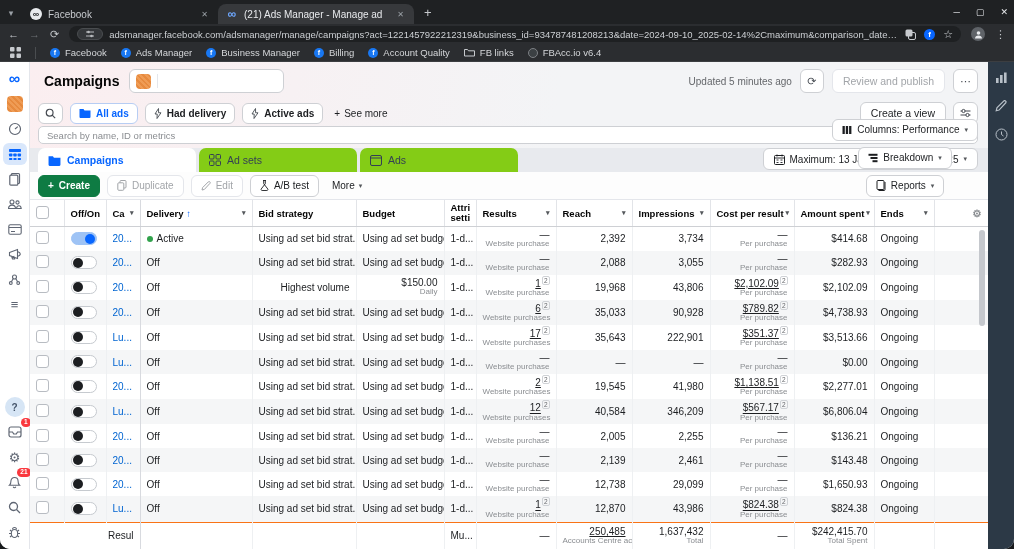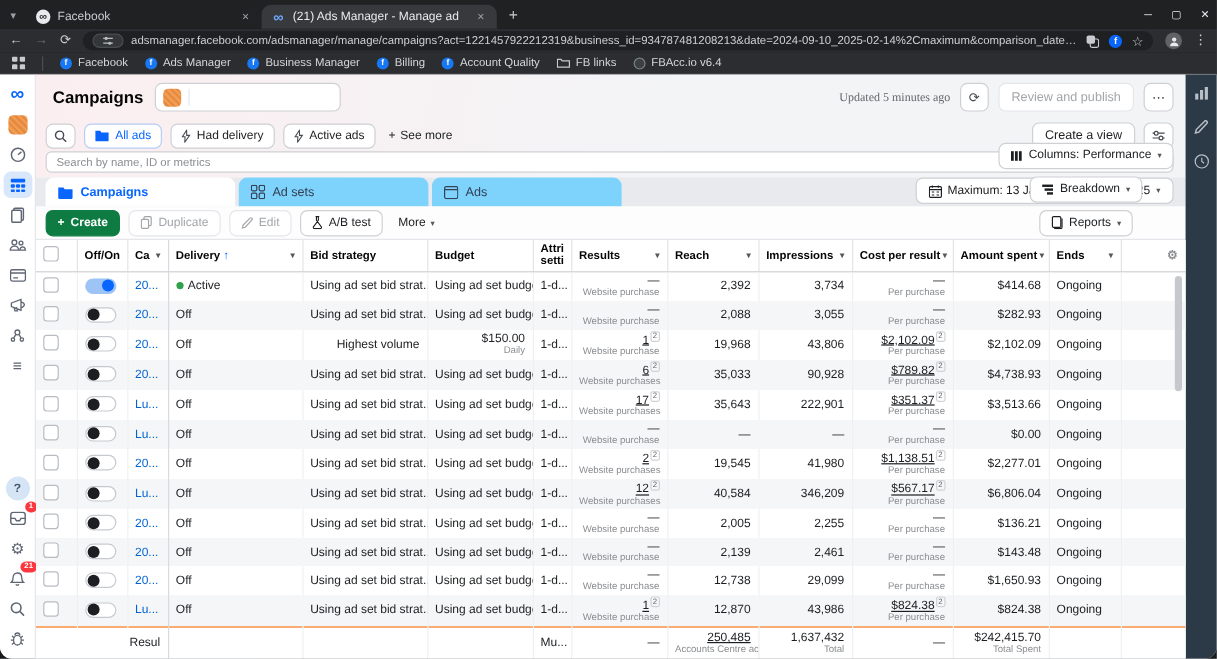--- a/index.html
+++ b/index.html
@@ -50,41 +50,41 @@
   .main { flex:1; display:flex; flex-direction:column; width:958px; }
 
   
   .hdrblock { background:linear-gradient(100deg,#fbeef0 0%,#f3f4f6 55%); }
   .apphdr { height:38px; display:flex; align-items:center; padding:0 10px 0 14px; gap:10px; }
   .apphdr h1 { font-size:14px; font-weight:bold; color:#050505; }
   .acct-box { width:155px; height:24px; background:#fff; border:1px solid #ced0d4; border-radius:6px; display:flex; align-items:center; padding:0 6px; gap:6px; }
   .acct-ico { width:15px; height:15px; border-radius:4px; background:repeating-linear-gradient(45deg,#ef9c55 0 2px,#e78a3e 2px 4px); }
   .acct-div { width:1px; height:14px; background:#e4e6eb; }
   .hdr-right { margin-left:auto; display:flex; align-items:center; gap:8px; }
-  .updated { color:#65676b; font-size:10px;font-family:Liberation Serif, serif; }
+  .updated { color:#65676b; font-size:10px; }
   .sqbtn { height:24px; min-width:24px; background:#fff; border:1px solid #ced0d4; border-radius:6px; display:flex; align-items:center; justify-content:center; color:#444950; font-size:11px; padding:0 6px; }
   .btn { height:24px; border:1px solid #ced0d4; background:#fff; border-radius:6px; display:flex; align-items:center; justify-content:center; padding:0 10px; font-size:10.5px; color:#1c1e21; gap:5px; white-space:nowrap; }
   .btn.disabled { color:#a2a5a9; border-color:#e4e6eb; }
 
   
   .filterrow { height:26px; display:flex; align-items:center; padding:0 10px 0 8px; gap:7px; }
-  .chip { height:21px; background:#fff; border:1px solid #ced0d4; border-radius:6px; display:flex; align-items:center; gap:5px; padding:0 8px; font-size:10px; color:#1c1e21; }
-  .chip.active { color:#0866ff; font-weight:normal; border-color:#b7cdf3; }
+  .chip { height:21px; background:#fff; border:1px solid #ced0d4; border-radius:6px; display:flex; align-items:center; gap:5px; padding:0 8px; font-size:10px; color:#1c1e21;font-weight:bold; }
+  .chip.active { color:#0866ff; font-weight:bold; border-color:#b7cdf3; }
   .seemore { font-size:10px; color:#1c1e21; display:flex; gap:4px; align-items:center; padding:0 4px; }
   .f-right { margin-left:auto; display:flex; gap:7px; align-items:center; }
 
   
   .searchrow { height:22px; padding:0 10px 4px 8px; }
   .searchbox { height:18px; background:#fff; border:1px solid #ced0d4; border-radius:5px; display:flex; align-items:center; padding:0 8px; }
   .searchbox input { border:none; outline:none; width:100%; font-size:9.5px; color:#1c1e21; font-family:"Liberation Sans",sans-serif; background:transparent; }
   .searchbox input::placeholder { color:#8a8d91; }
 
   
   .tabsrow { height:24px; background:#e8eaee; display:flex; align-items:flex-end; padding-left:8px; }
-  .ltab { width:158px; height:24px; display:flex; align-items:center; gap:6px; padding:0 10px; font-size:10.5px; color:#344054; background:#7dd3fc; border-radius:7px 7px 0 0; margin-right:3px; }
+  .ltab { width:158px; height:24px; display:flex; align-items:center; gap:6px; padding:0 10px; font-size:10.5px; color:#344054; background:#84cc16; border-radius:7px 7px 0 0; margin-right:3px; }
   .ltab.active { background:#fff; color:#0866ff; font-weight:bold; }
   .tr-right { margin-left:auto; display:flex; align-items:center; padding:0 10px 2px; }
 
   
   .actions { height:28px; background:#fdfdfd; border-bottom:1px solid #e4e6eb; display:flex; align-items:center; padding:0 10px 0 8px; gap:7px; }
   .btn.create { background:#0e7b43; border-color:#0e7b43; color:#fff; font-weight:bold; }
   .btn.sm { height:22px; font-size:10px; padding:0 9px; }
   .morebtn { font-size:10px; color:#1c1e21; display:flex; align-items:center; gap:4px; padding:0 6px; }
   .a-right { margin-left:auto; display:flex; gap:6px; align-items:center;flex-direction:column; }
   .split { display:flex; }

